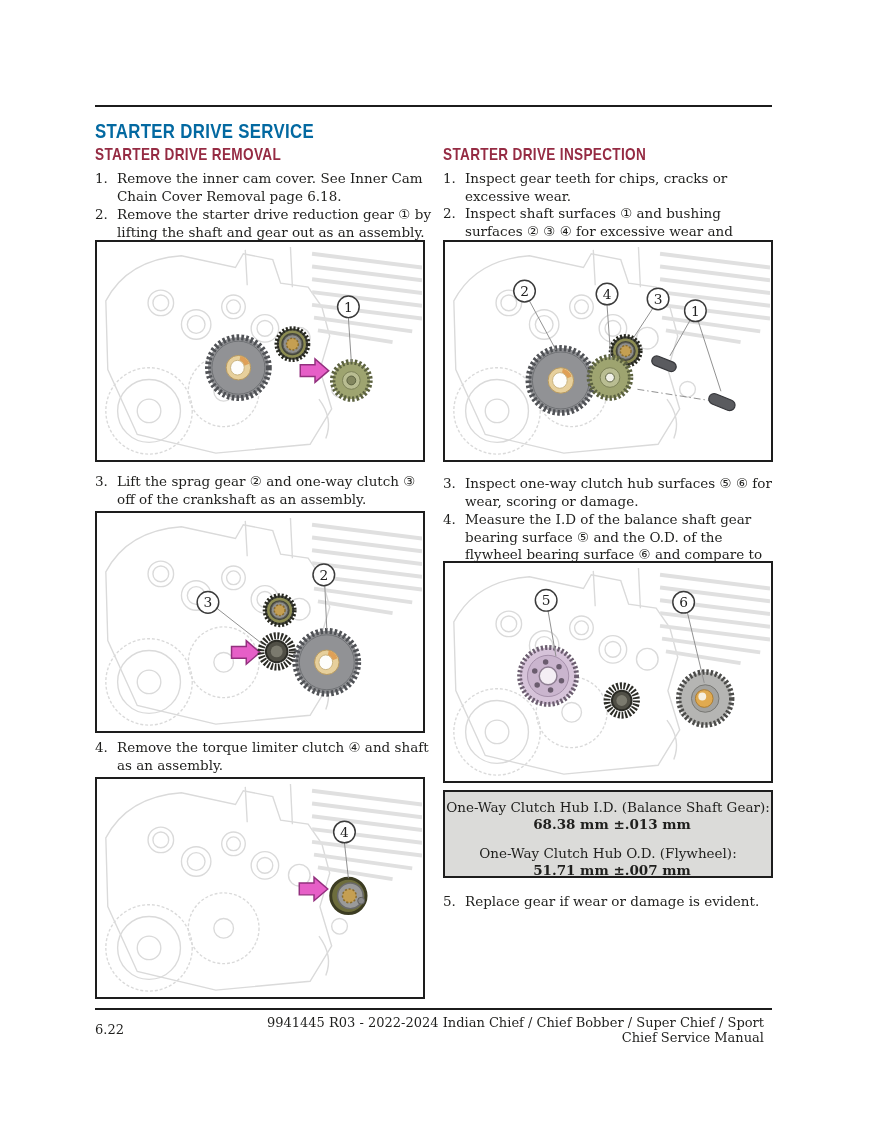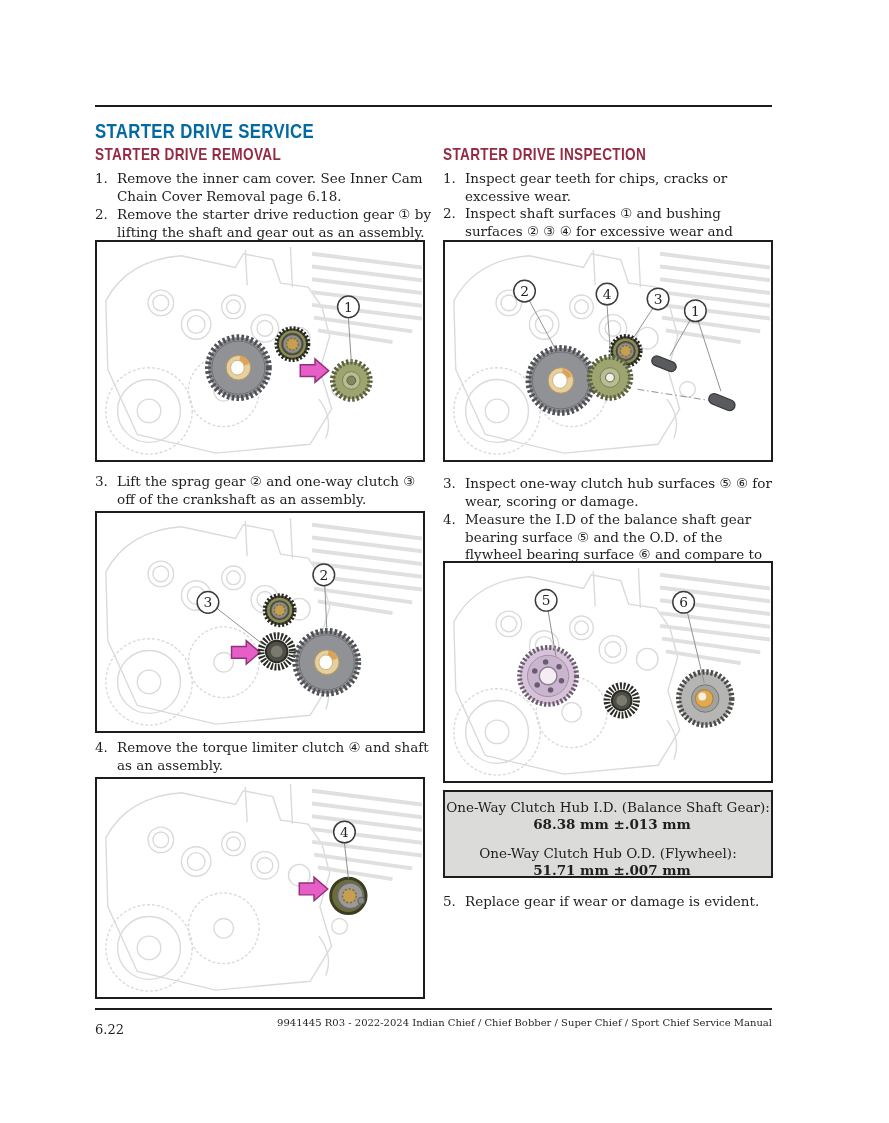--- a/index.html
+++ b/index.html
@@ -19,21 +19,21 @@
   .fig{width:330px;height:222px;border:2px solid #1d1d1d;background:#fff;box-sizing:border-box;}
   .fig svg{display:block;width:100%;height:100%;}
   .callout-circle{fill:#ffffff;stroke:#3b3b3b;stroke-width:1.5;}
   .callout-num{font-family:"DejaVu Serif",serif;font-size:14px;fill:#222;text-anchor:middle;}
   .leader{stroke:#8f8f8f;stroke-width:1;fill:none;}
   .spec-box{width:330px;height:88px;box-sizing:border-box;background:#dbdbd9;border:2px solid #1d1d1d;
             text-align:center;font-size:13.5px;line-height:17px;padding-top:7px;}
   .spec-value{font-weight:bold;margin-left:8px;}
   .spec-gap{height:12px;}
   .footer-page{top:1022px;left:95px;font-size:13px;}
-  .footer-info{top:1016px;left:272px;width:500px;text-align:right;font-size:10px;line-height:14.5px;}
+  .footer-info{top:1016px;left:264px;width:500px;text-align:right;font-size:13px;line-height:14.5px;}
   b{font-weight:normal;}
 </style>
 </head>
 <body>
 
 <svg width="0" height="0" style="position:absolute" aria-hidden="true">
   <defs>
     <symbol id="engine-bg" viewBox="0 0 330 222">
       <g stroke="#dadada" fill="none" stroke-width="1.4">
         <path d="M8 60 Q30 18 85 14 L140 26 L148 12 L178 18 L186 42 L214 46 L228 66 L236 96 L226 130 L238 170 L216 206 L120 215 L40 196 L10 130 Z"></path>

